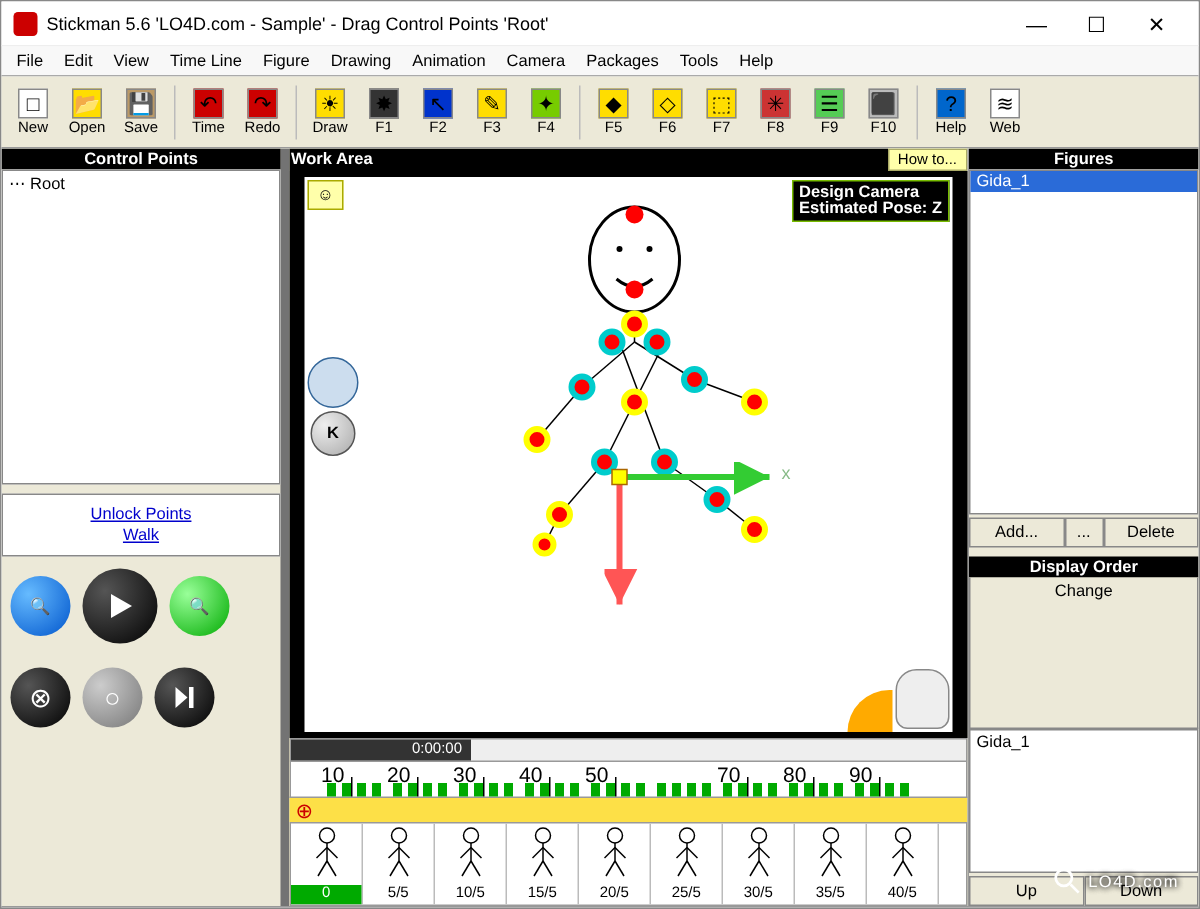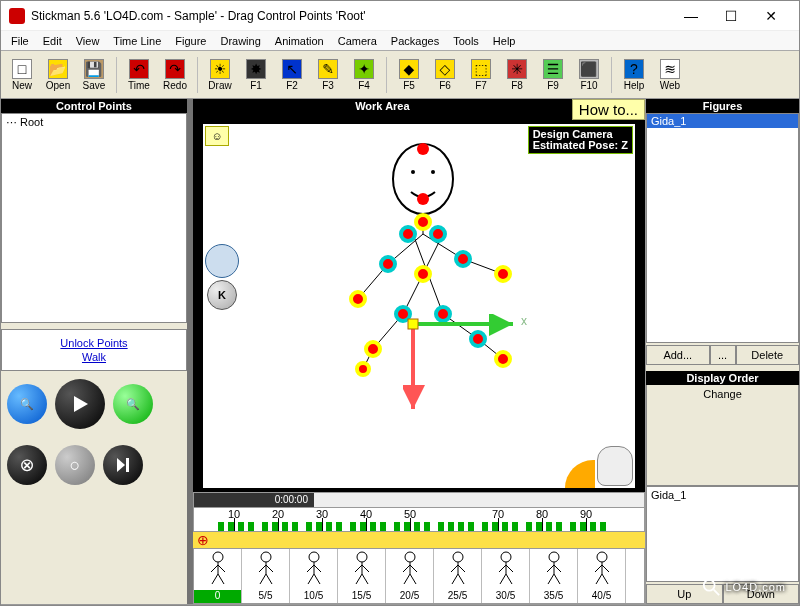--- a/index.html
+++ b/index.html
@@ -26,37 +26,37 @@
 .ctrl-row { display:flex; gap:8px; padding:8px 6px; align-items:center;}
 .round-btn { width:40px; height:40px; border-radius:50%; display:flex; align-items:center; justify-content:center;}
 .rb-blue{background:radial-gradient(circle at 30% 30%,#6bf,#05c);} 
 .rb-black{background:radial-gradient(circle at 30% 30%,#555,#000);} 
 .rb-green{background:radial-gradient(circle at 30% 30%,#9f9,#0a0);} 
 .rb-grey{background:radial-gradient(circle at 30% 30%,#ccc,#777);} 
 .round-btn svg, .round-btn span{color:#fff;}
 
 .center { flex:1; display:flex; flex-direction:column; background:#ece9d8;}
 .work-head { display:flex; background:#ece9d8;}
-.work-title { flex:1; background:#000; color:#fff; text-align:center; font-weight:bold; padding:1px;}
-.howto { background:#ffa; border:1px solid #aa6; padding:1px 6px; font-size:15px;}
+.work-title { flex:1; background:#000; color:#fff; font-weight:bold; padding:1px;}
+.howto { background:#ffa; border:1px solid #aa6; padding:1px 6px; font-size:10px;}
 .canvas-wrap { flex:1; background:#000; position:relative; margin:0;}
 .canvas { position:absolute; left:10px; right:10px; top:4px; bottom:4px; background:#fff; overflow:hidden;}
 .badge { position:absolute; right:2px; top:2px; background:#000; color:#fff; font-size:9px; padding:2px 4px; line-height:11px; border:1px solid #7b0;}
 .badge b{display:block; white-space:nowrap;}
 .icon-left { position:absolute; left:2px; top:2px; width:24px; height:20px; background:#ffa; border:1px solid #aa0; display:flex; align-items:center; justify-content:center;}
 .gauge { position:absolute; left:2px; top:120px; width:34px; height:34px; border-radius:50%; background:#cde; border:1px solid #369;}
 .kbtn { position:absolute; left:4px; top:156px; width:30px; height:30px; border-radius:50%; background:radial-gradient(circle at 30% 30%,#eee,#aaa); border:1px solid #555; display:flex; align-items:center; justify-content:center; font-weight:bold;}
 .mouse-ico { position:absolute; right:2px; bottom:2px; width:36px; height:40px; background:#eee; border:1px solid #888; border-radius:14px 14px 8px 8px;}
 .corner { position:absolute; right:40px; bottom:0; width:30px; height:28px; background:#fa0; border-top-left-radius:28px;}
 
 .tl { background:#fde047; padding:0;}
 .tl-top { height:16px; background:#eee; display:flex; align-items:center; position:relative; border:1px solid #999;}
 .tl-top .scrub { position:absolute; left:0; width:120px; height:14px; background:#333; color:#fff; text-align:right; padding-right:6px; font-size:10px; line-height:14px;}
 .tl-ruler { height:24px; background:#fff; border:1px solid #999; border-top:none; position:relative; overflow:hidden;}
-.tick { position:absolute; top:0; text-align:center; font-size:11px; width:40px;}
+.tick { position:absolute; top:0; text-align:left; font-size:14px; width:40px;}
 .tick:before { content:""; position:absolute; left:50%; top:10px; width:1px; height:14px; background:#000;}
 .greenbar{position:absolute; top:14px; width:6px; height:10px; background:#0a0;}
 .redplus{color:#c00; font-size:14px; padding:0 4px;}
 .frames { height:56px; display:flex; border:1px solid #999; background:#fff; overflow:hidden;}
 .frame { width:48px; border-right:1px solid #bbb; display:flex; flex-direction:column; align-items:center; justify-content:flex-end; position:relative;}
 .frame svg{margin-bottom:2px;}
 .frame .fl{font-size:10px; padding-bottom:2px;}
 .frame.first .fl{background:#0a0; color:#fff; width:100%; text-align:center;}
 
 .right { width:154px; background:#ece9d8; display:flex; flex-direction:column; border-left:1px solid #999;}

